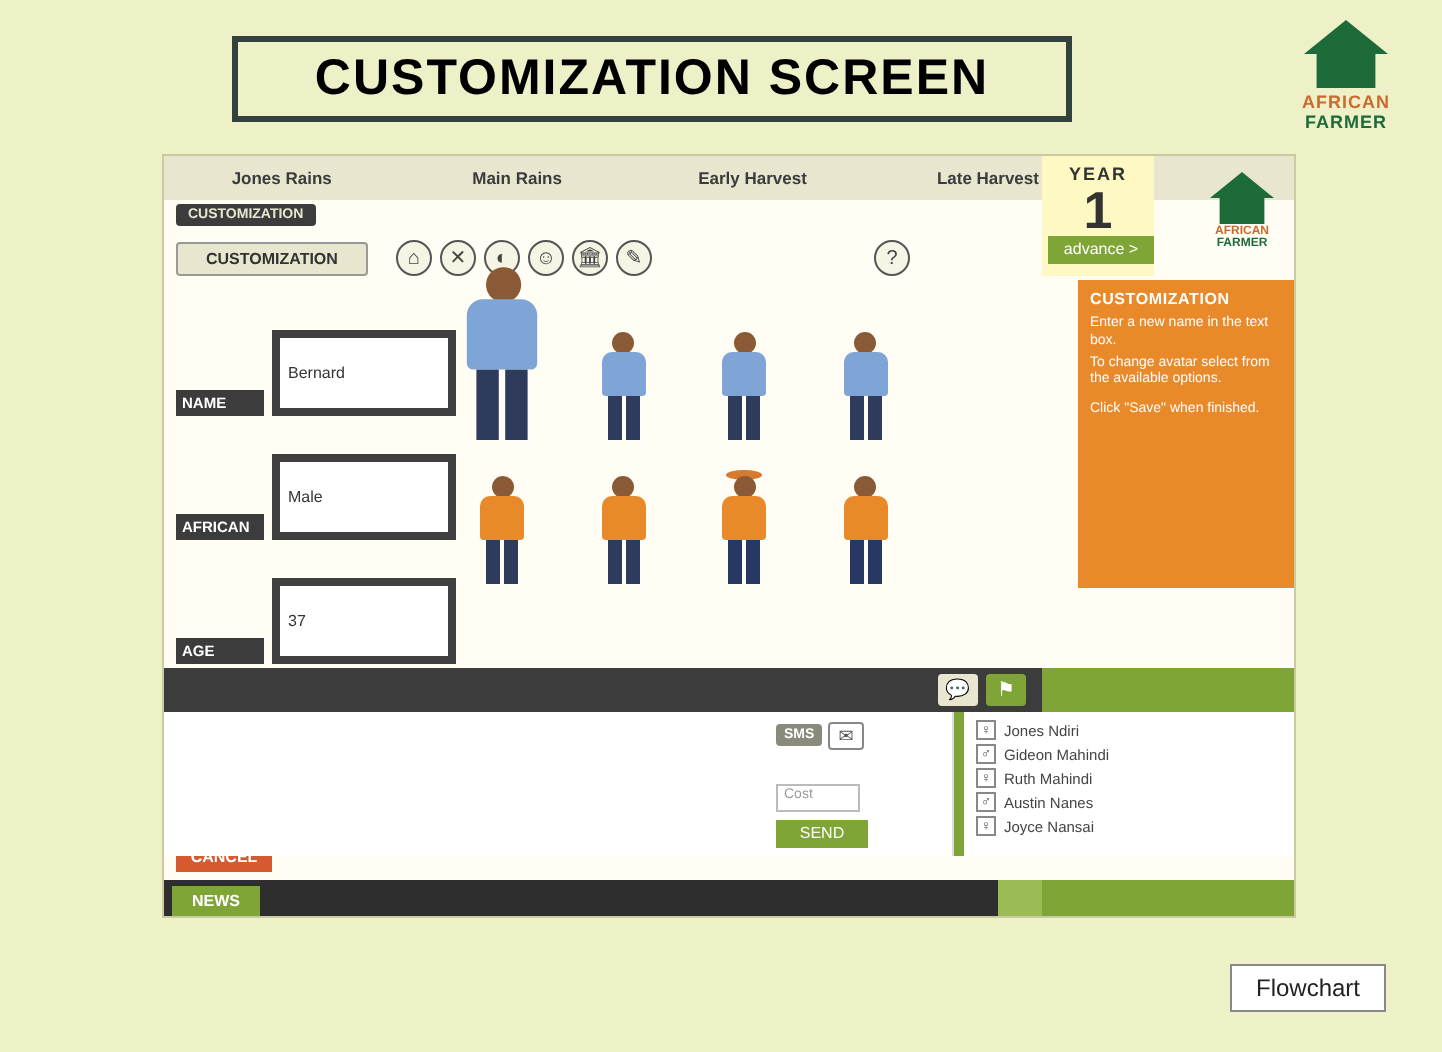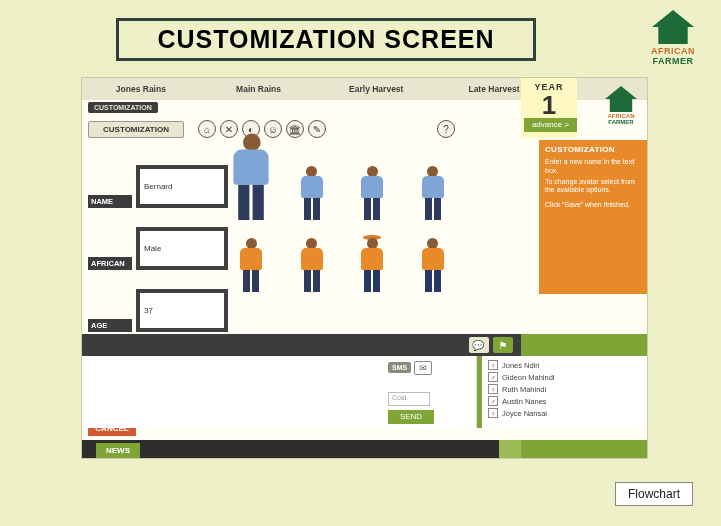--- a/index.html
+++ b/index.html
@@ -229,21 +229,21 @@
     font-size:7.5px; color:#444; margin-bottom:2px;
   }
   .pic{width:10px;height:10px;border:1px solid #888;font-size:7px;
        display:flex;align-items:center;justify-content:center;color:#555;}
 
   .newsbar{
     position:absolute; bottom:0; left:0; right:0; height:18px;
     background:#2e2e2e;
   }
   .newstab{
-    position:absolute; left:14px; bottom:0;
+    position:absolute; left:4px; bottom:0;
     background:#7fa537;color:#fff;font-size:8px;font-weight:bold;
     padding:3px 10px;
   }
   .newsbar .rt{
     position:absolute;right:0;bottom:0;width:126px;height:18px;background:#7fa537;
   }
   .newsbar .rt2{
     position:absolute;right:126px;bottom:0;width:22px;height:18px;background:#9bbb54;
   }
 

